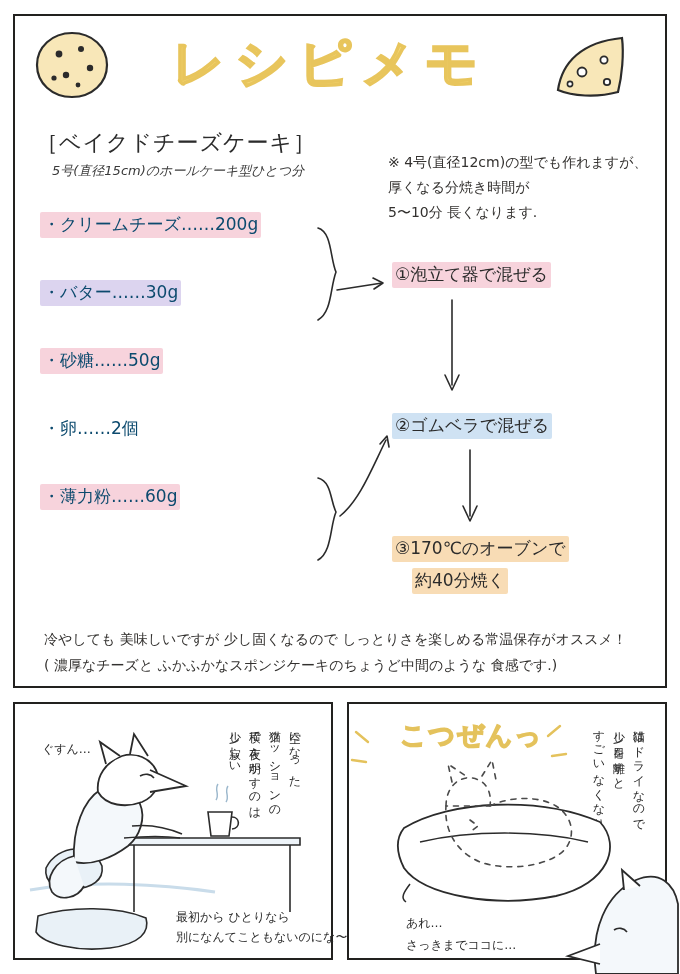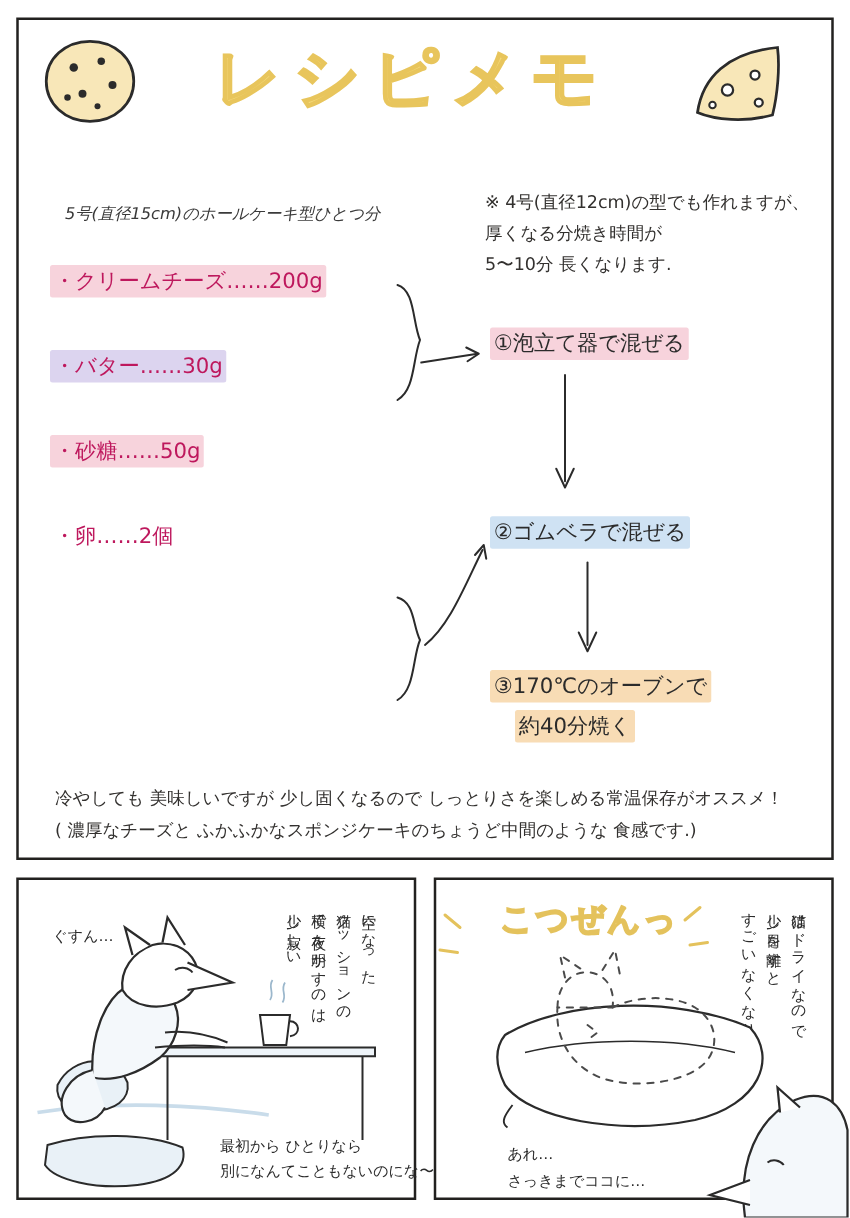--- a/index.html
+++ b/index.html
@@ -121,21 +121,21 @@
   .ingredients {
     position: absolute;
     left: 40px;
     top: 212px;
     width: 300px;
   }
   .ing {
     position: relative;
     height: 68px;
     font-size: 17px;
-    color: #be185d;
+    color: #0c4a6e;
     white-space: nowrap;
   }
   .ing .hl {
     display: inline-block;
     padding: 1px 3px 2px 3px;
     border-radius: 2px;
   }
   .hl-pink   { background: #f7d3dc; }
   .hl-purple { background: #dcd4ef; }
   .hl-blue   { background: #cfe2f3; }
@@ -230,33 +230,35 @@
 
     <svg class="cheese-icon" viewBox="0 0 80 70">
       <path d="M6 58 C10 30 30 10 70 6 C72 22 70 44 66 60 C44 66 20 64 6 58 Z" fill="#f8e7b8" stroke="#2b2b2b" stroke-width="2.2"></path>
       <circle cx="30" cy="40" r="4.5" fill="#fff" stroke="#2b2b2b" stroke-width="1.8"></circle>
       <circle cx="52" cy="28" r="3.6" fill="#fff" stroke="#2b2b2b" stroke-width="1.8"></circle>
       <circle cx="55" cy="50" r="3.2" fill="#fff" stroke="#2b2b2b" stroke-width="1.8"></circle>
       <circle cx="18" cy="52" r="2.6" fill="#fff" stroke="#2b2b2b" stroke-width="1.6"></circle>
     </svg>
   </div>
 
+  <div class="recipe-name">［ベイクドチーズケーキ］</div>
   <div class="recipe-sub">5号(直径15cm)のホールケーキ型ひとつ分</div>
 
   <div class="note">
     <div>※ 4号(直径12cm)の型でも作れますが、</div>
     <div>厚くなる分焼き時間が</div>
     <div>5〜10分 長くなります.</div>
   </div>
 
   <div class="ingredients">
     <div class="ing"><span class="hl hl-pink">・クリームチーズ……200g</span></div>
     <div class="ing"><span class="hl hl-purple">・バター……30g</span></div>
     <div class="ing"><span class="hl hl-pink">・砂糖……50g</span></div>
     <div class="ing"><span class="hl hl-none">・卵……2個</span></div>
+    <div class="ing"><span class="hl hl-pink">・薄力粉……60g</span></div>
   </div>
 
   <div class="step" id="step-1"><span class="hl hl-pink">①泡立て器で混ぜる</span></div>
   <div class="step" id="step-2"><span class="hl hl-blue">②ゴムベラで混ぜる</span></div>
   <div class="step" id="step-3"><span class="hl hl-orange">③170℃のオーブンで</span></div>
   <div class="step" id="step-3b"><span class="hl hl-orange">約40分焼く</span></div>
 
   <div class="foot-note">
     <div>冷やしても 美味しいですが 少し固くなるので しっとりさを楽しめる常温保存がオススメ！</div>
     <div>( 濃厚なチーズと ふかふかなスポンジケーキのちょうど中間のような 食感です.)</div>

